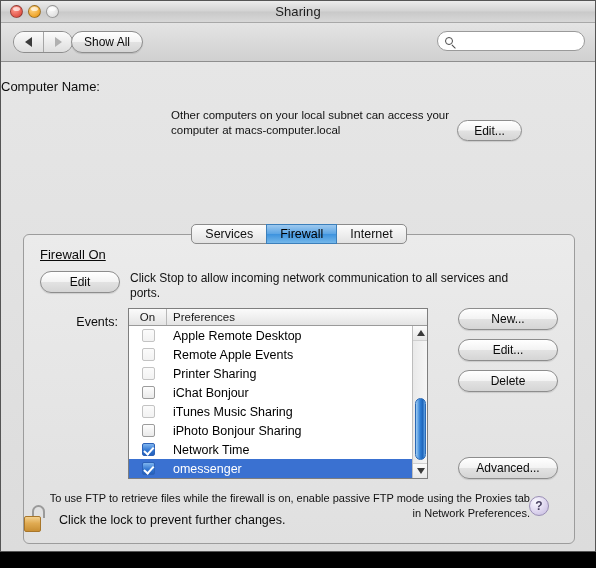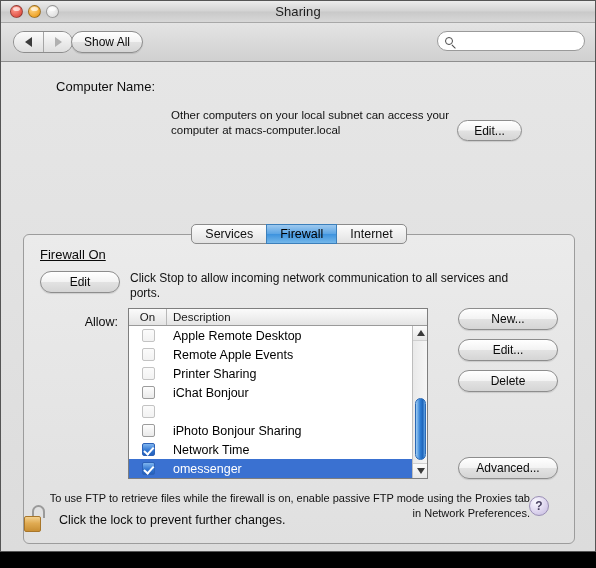--- a/index.html
+++ b/index.html
@@ -152,21 +152,21 @@
 
   .row-name {
     position: absolute;
     left: 0; top: 17px;
     width: 596px;
     display: flex;
     align-items: center;
   }
   .lbl-cname {
     width: 162px;
-    text-align: right;
+    text-align: left;
     font-size: 13px;
     color: #0d0d0d;
     padding-right: 8px;
   }
   .cname-input {
     width: 357px;
     height: 22px;
     border: 1px solid #8a8a8a;
     border-top-color: #6f6f6f;
     background: #fff;
@@ -480,26 +480,26 @@
       <div class="tab">Services</div>
       <div class="tab active">Firewall</div>
       <div class="tab">Internet</div>
     </div>
 
     <div class="panel">
       <div class="fw-state">Firewall On</div>
       <div class="btn-stop capsule">Edit</div>
       <div class="stop-note">Click Stop to allow incoming network communication to all services and ports.</div>
 
-      <div class="lbl-allow">Allow:</div>
+      <div class="lbl-allow">Events:</div>
 
       <div class="listbox">
         <div class="list-head">
           <div class="col-on">On</div>
-          <div class="col-desc">Description</div>
+          <div class="col-desc">Preferences</div>
         </div>
         <div class="list-body">
           <div class="list-rows" id="rows">
               <div class="lrow">
                 <div class="cell-on">
                   <div class="cbox dim"></div>
                 </div>
                 <div class="cell-desc">Apple Remote Desktop</div>
               </div>
               <div class="lrow">
@@ -517,20 +517,21 @@
               <div class="lrow">
                 <div class="cell-on">
                   <div class="cbox"></div>
                 </div>
                 <div class="cell-desc">iChat Bonjour</div>
               </div>
               <div class="lrow">
                 <div class="cell-on">
                   <div class="cbox dim"></div>
                 </div>
+                <div class="cell-desc">iTunes Music Sharing</div>
               </div>
               <div class="lrow">
                 <div class="cell-on">
                   <div class="cbox"></div>
                 </div>
                 <div class="cell-desc">iPhoto Bonjour Sharing</div>
               </div>
               <div class="lrow">
                 <div class="cell-on">
                   <div class="cbox checked"></div>

